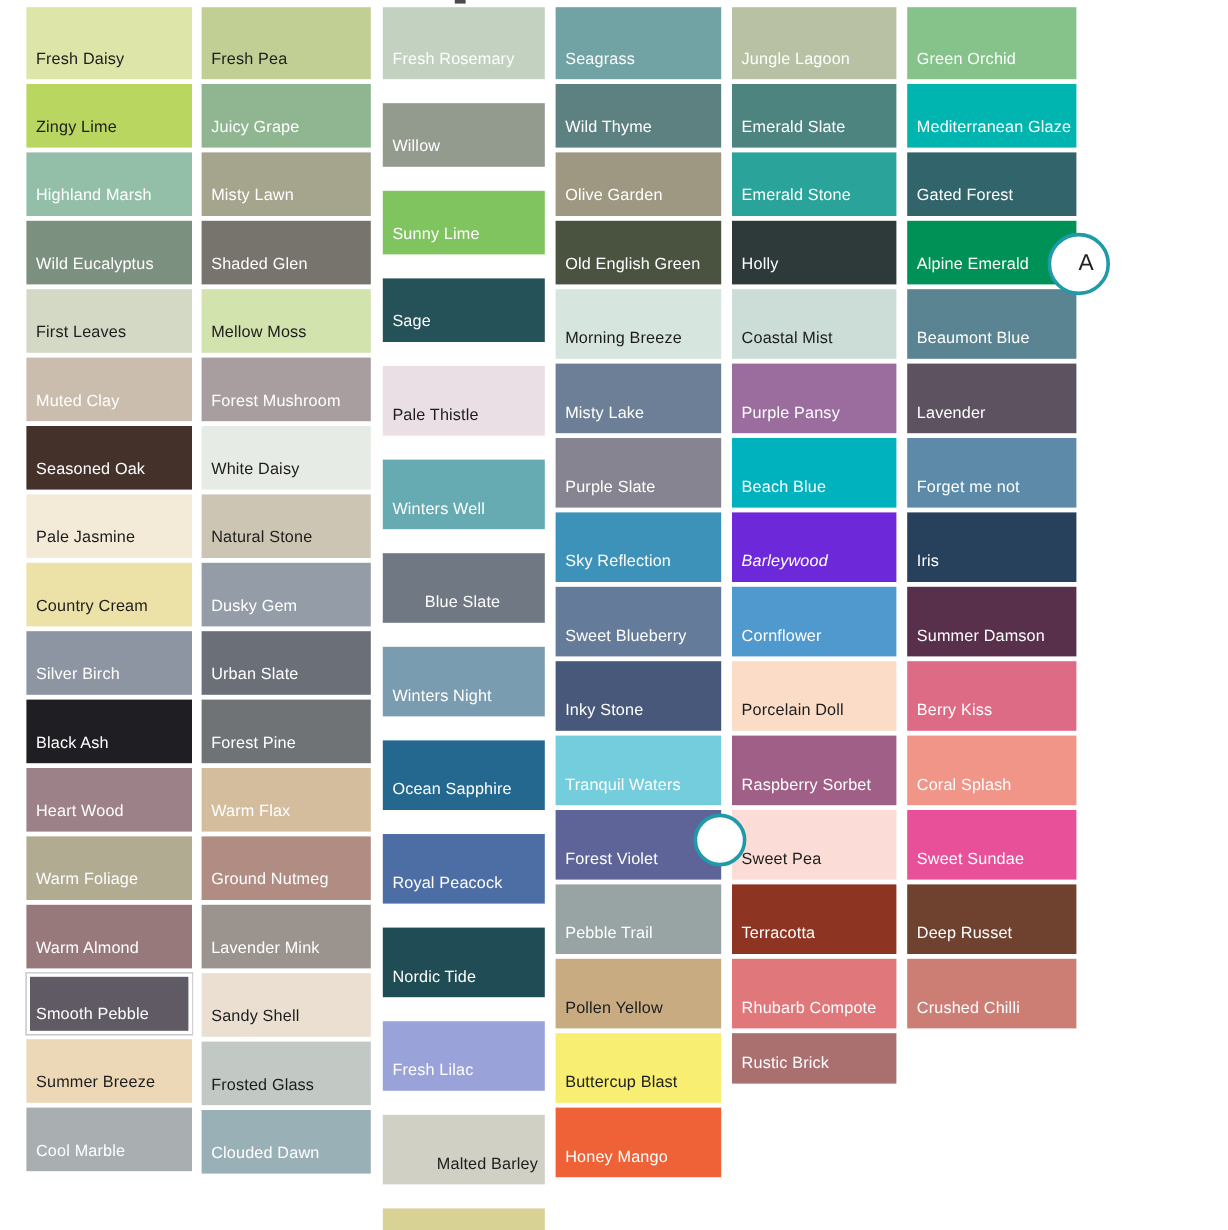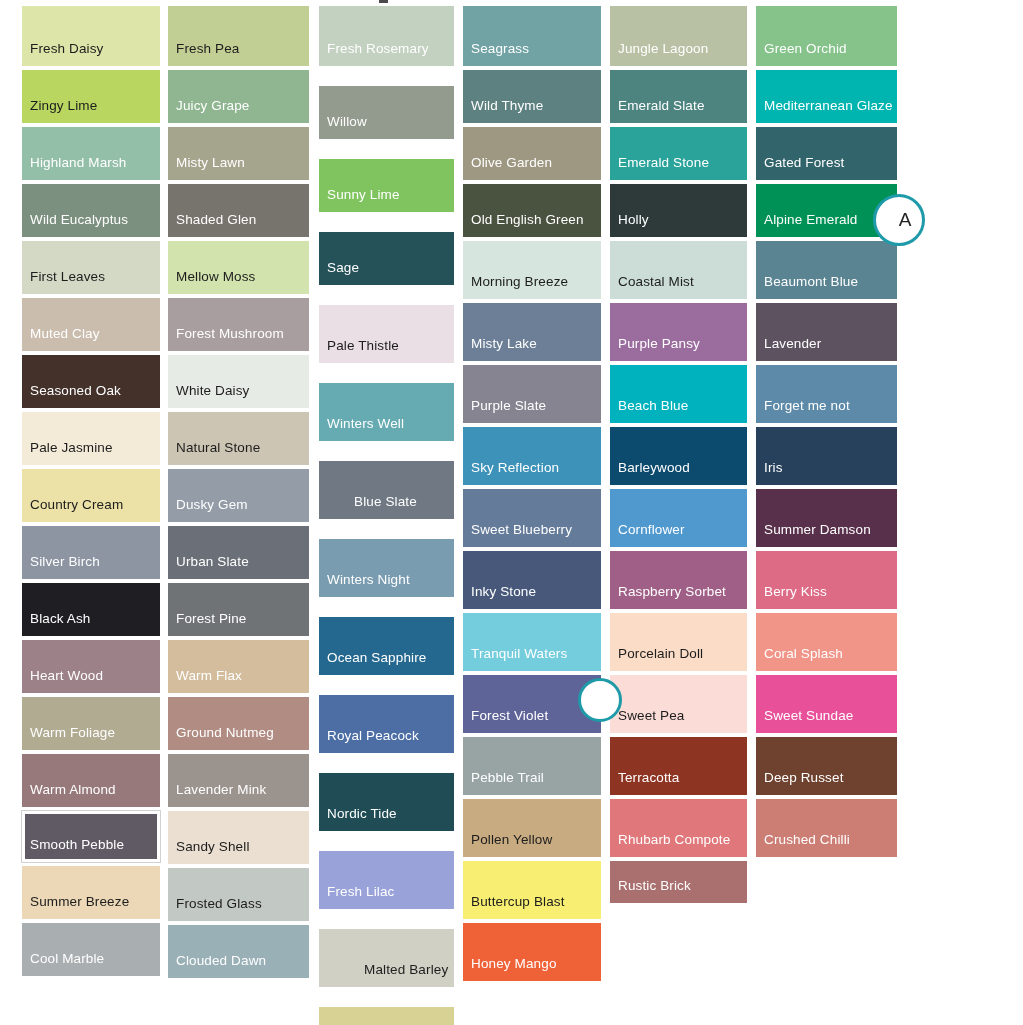--- a/index.html
+++ b/index.html
@@ -300,31 +300,31 @@
       </div>
       <div class="swatch" style="background: rgb(204, 220, 215); height: 58px; width: 100%;">
         <span class="swatch-label" style="color: rgb(29, 29, 29);">Coastal Mist</span>
       </div>
       <div class="swatch" style="background: rgb(154, 109, 158); height: 58px; width: 100%;">
         <span class="swatch-label" style="color: rgb(255, 255, 255);">Purple Pansy</span>
       </div>
       <div class="swatch" style="background: rgb(0, 178, 189); height: 58px; width: 100%;">
         <span class="swatch-label" style="color: rgb(255, 255, 255);">Beach Blue</span>
       </div>
-      <div class="swatch" style="background: #0c4a6e; height: 58px; width: 100%;">
+      <div class="swatch" style="background: #6d28d9; height: 58px; width: 100%; font-style: italic;">
         <span class="swatch-label" style="color: rgb(255, 255, 255);">Barleywood</span>
       </div>
       <div class="swatch" style="background: rgb(80, 153, 206); height: 58px; width: 100%;">
         <span class="swatch-label" style="color: rgb(255, 255, 255);">Cornflower</span>
       </div>
+      <div class="swatch" style="background: rgb(250, 220, 199); height: 58px; width: 100%;">
+        <span class="swatch-label" style="color: rgb(29, 29, 29);">Porcelain Doll</span>
+      </div>
       <div class="swatch" style="background: rgb(160, 95, 135); height: 58px; width: 100%;">
         <span class="swatch-label" style="color: rgb(255, 255, 255);">Raspberry Sorbet</span>
-      </div>
-      <div class="swatch" style="background: rgb(250, 220, 199); height: 58px; width: 100%;">
-        <span class="swatch-label" style="color: rgb(29, 29, 29);">Porcelain Doll</span>
       </div>
       <div class="swatch" style="background: rgb(251, 220, 214); height: 58px; width: 100%;">
         <span class="swatch-label" style="color: rgb(29, 29, 29);">Sweet Pea</span>
       </div>
       <div class="swatch" style="background: rgb(142, 52, 35); height: 58px; width: 100%;">
         <span class="swatch-label" style="color: rgb(255, 255, 255);">Terracotta</span>
       </div>
       <div class="swatch" style="background: rgb(224, 119, 122); height: 58px; width: 100%;">
         <span class="swatch-label" style="color: rgb(255, 255, 255);">Rhubarb Compote</span>
       </div>

